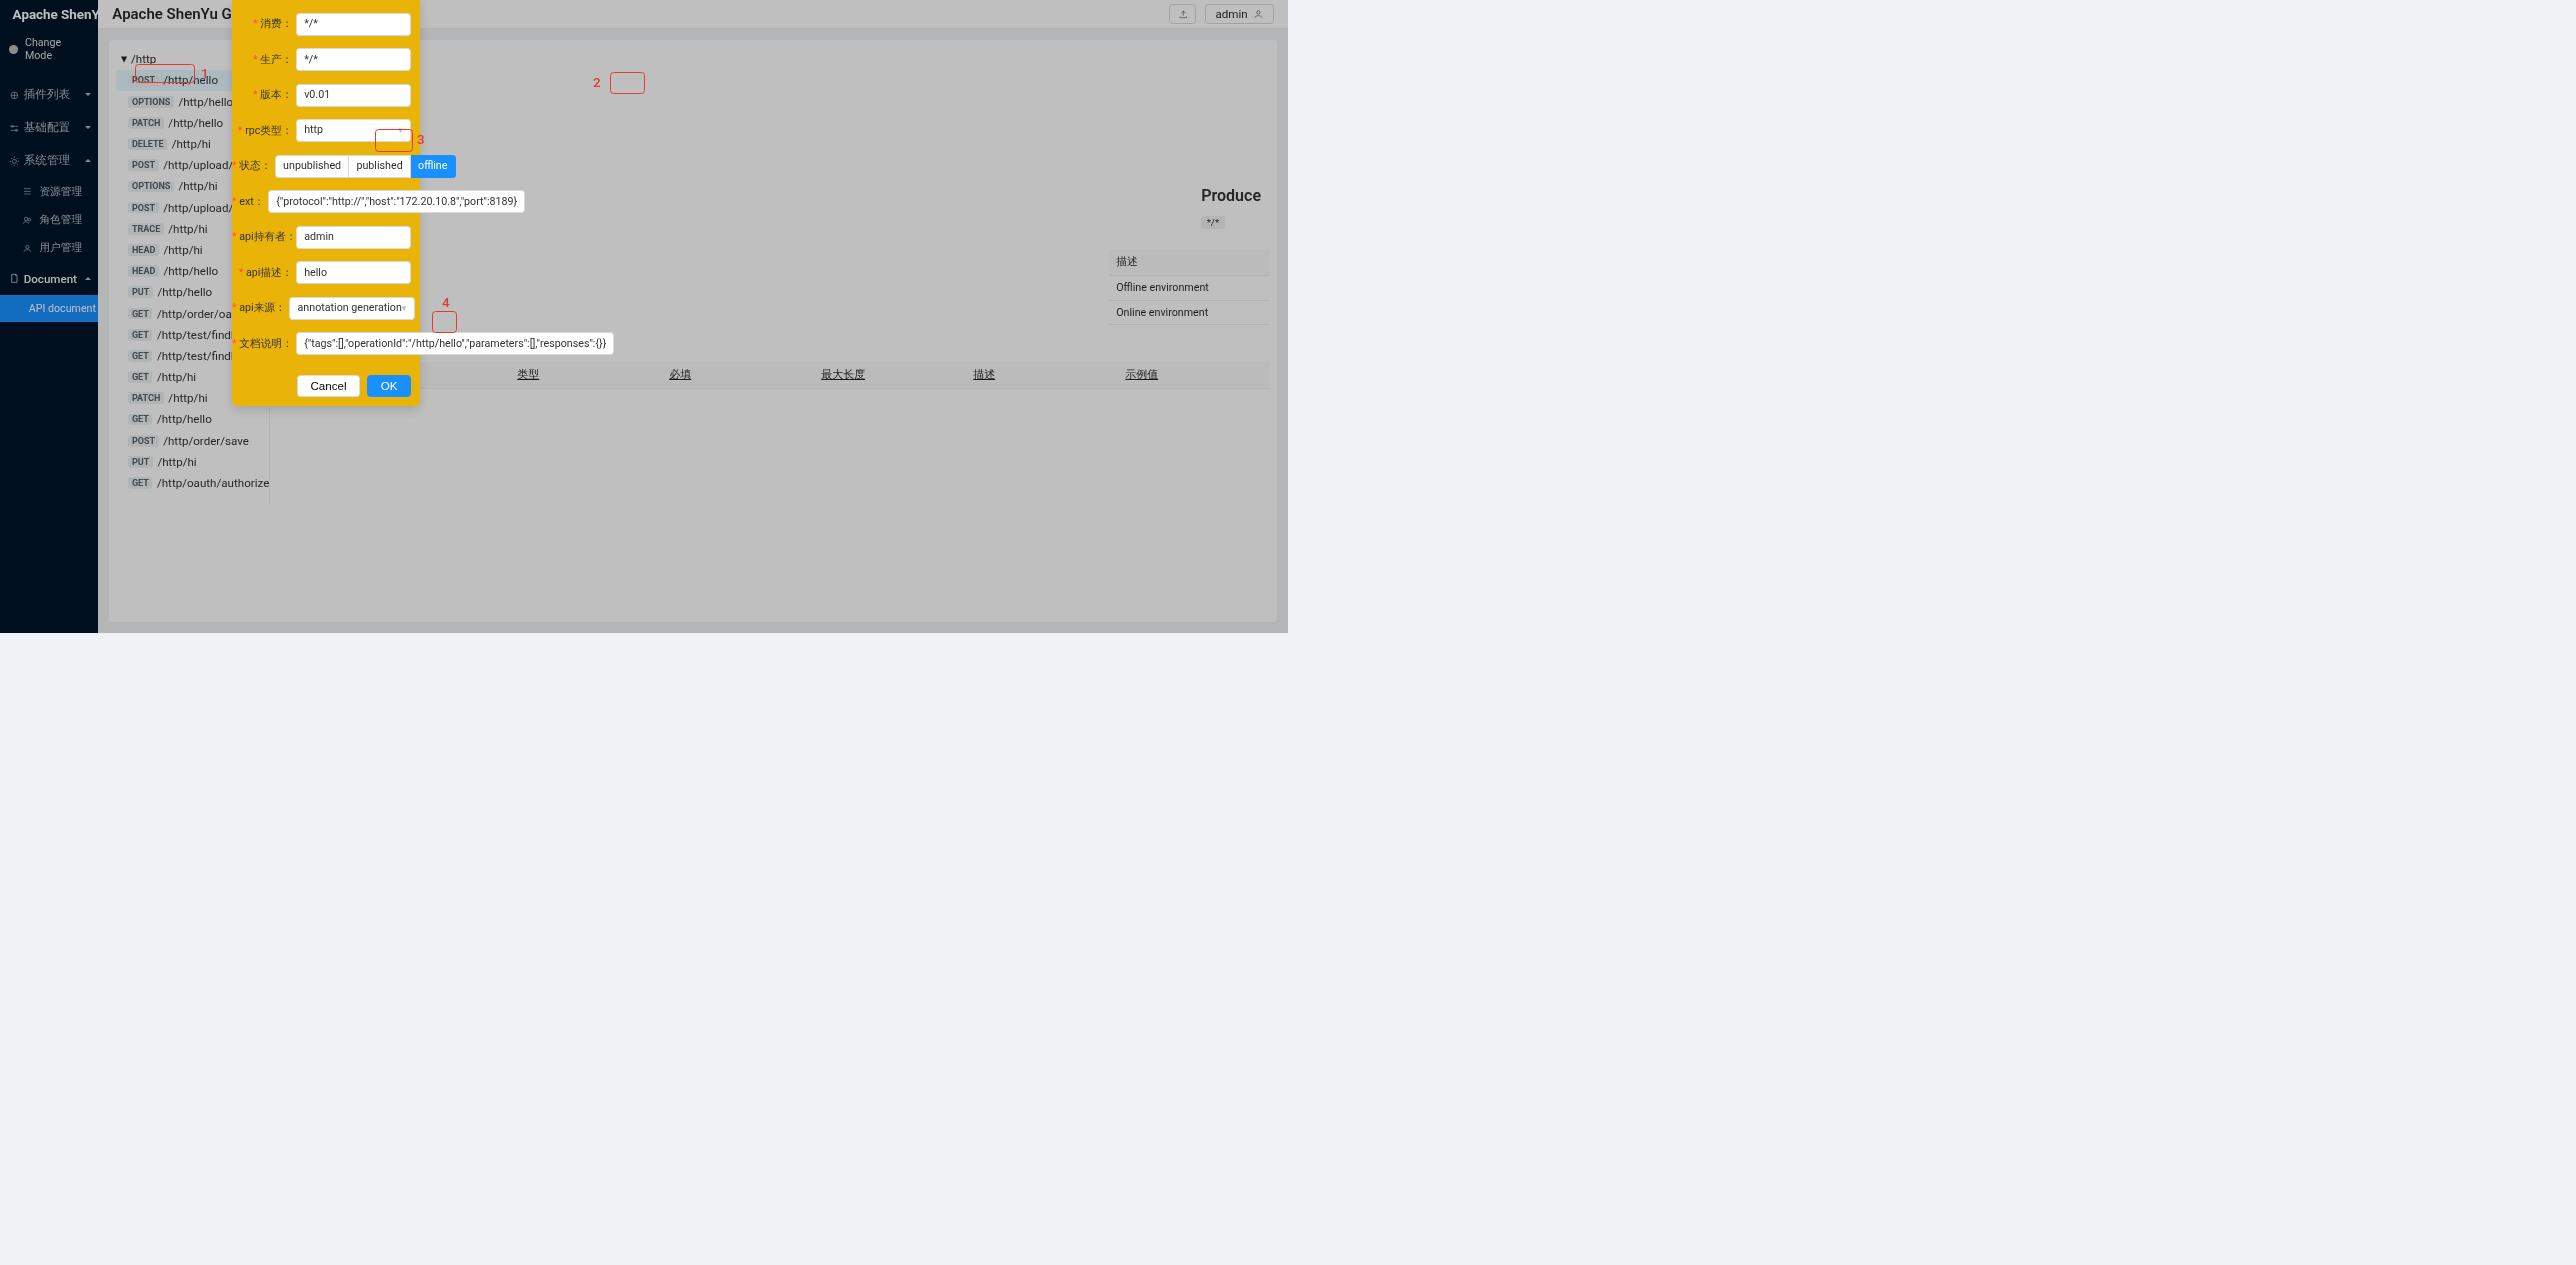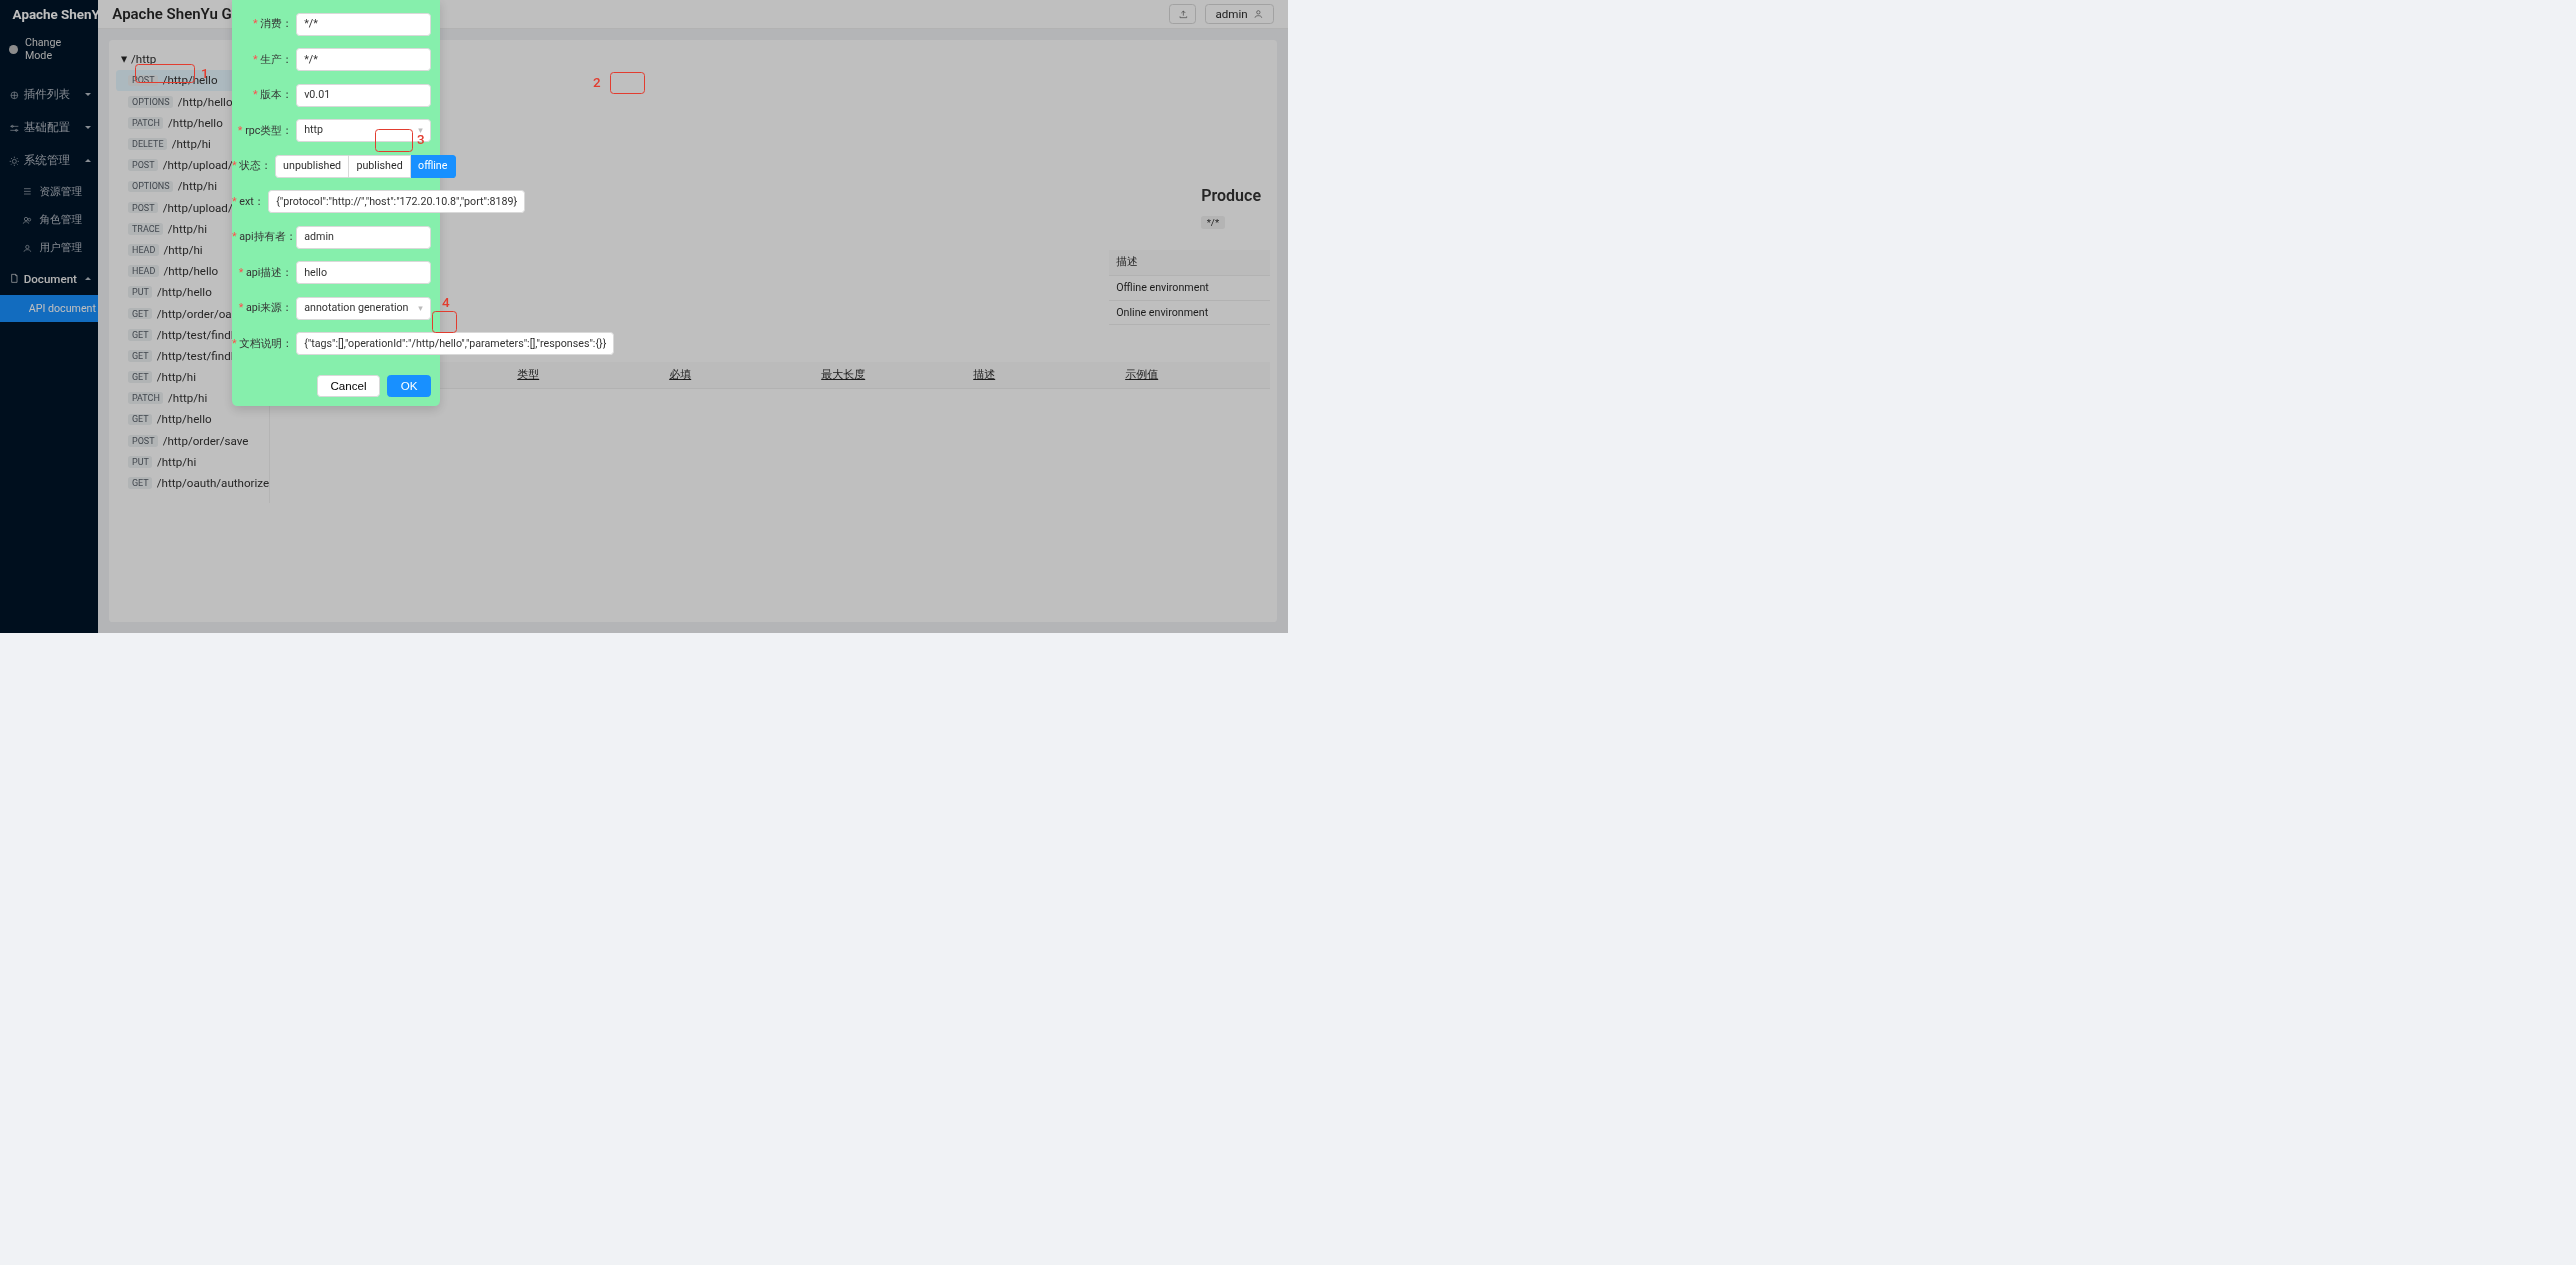--- a/index.html
+++ b/index.html
@@ -142,42 +142,42 @@
   .tree-item.selected {
     background:#e6f7ff;
     border-radius:3.6px;
   }
   .method-tag {
     font-size:9px;
     padding:0.9px 3.6px;
     border-radius:2.7px;
     background:#edf0f2;
     color:#586069;
-    font-weight:400;
+    font-weight:700;
   }
   .content-pane {
     flex:1;
     padding: 18px;
     overflow:auto;
   }
   .action-row { display:flex; justify-content:flex-end; gap:9px; margin-bottom:27px; }
   .btn { border:0.9px solid #d9d9d9; background:#fff; border-radius:3.6px; padding:3.6px 12.5px; font-size:11.6px; }
   .btn.danger { color:#ff4d4f; border-color:#ffa39e; }
 
   
   .overlay {
     position:absolute; inset:0;
     background: rgba(0,0,0,0.25);
     pointer-events:none;
   }
   .modal {
     position:absolute;
     left: 232px; top:0;
-    width: 208px;
-    background:#86efac;
+    width: 188px;
+    background:#eab308;
     border-radius: 0 0 5.4px 5.4px;
     padding-bottom:9px;
     box-shadow: 0 3.6px 10.7px rgba(0,0,0,0.15);
   }
   .form-row {
     display:flex;
     align-items:center;
     margin: 12.5px 0;
   }
   .form-label {

